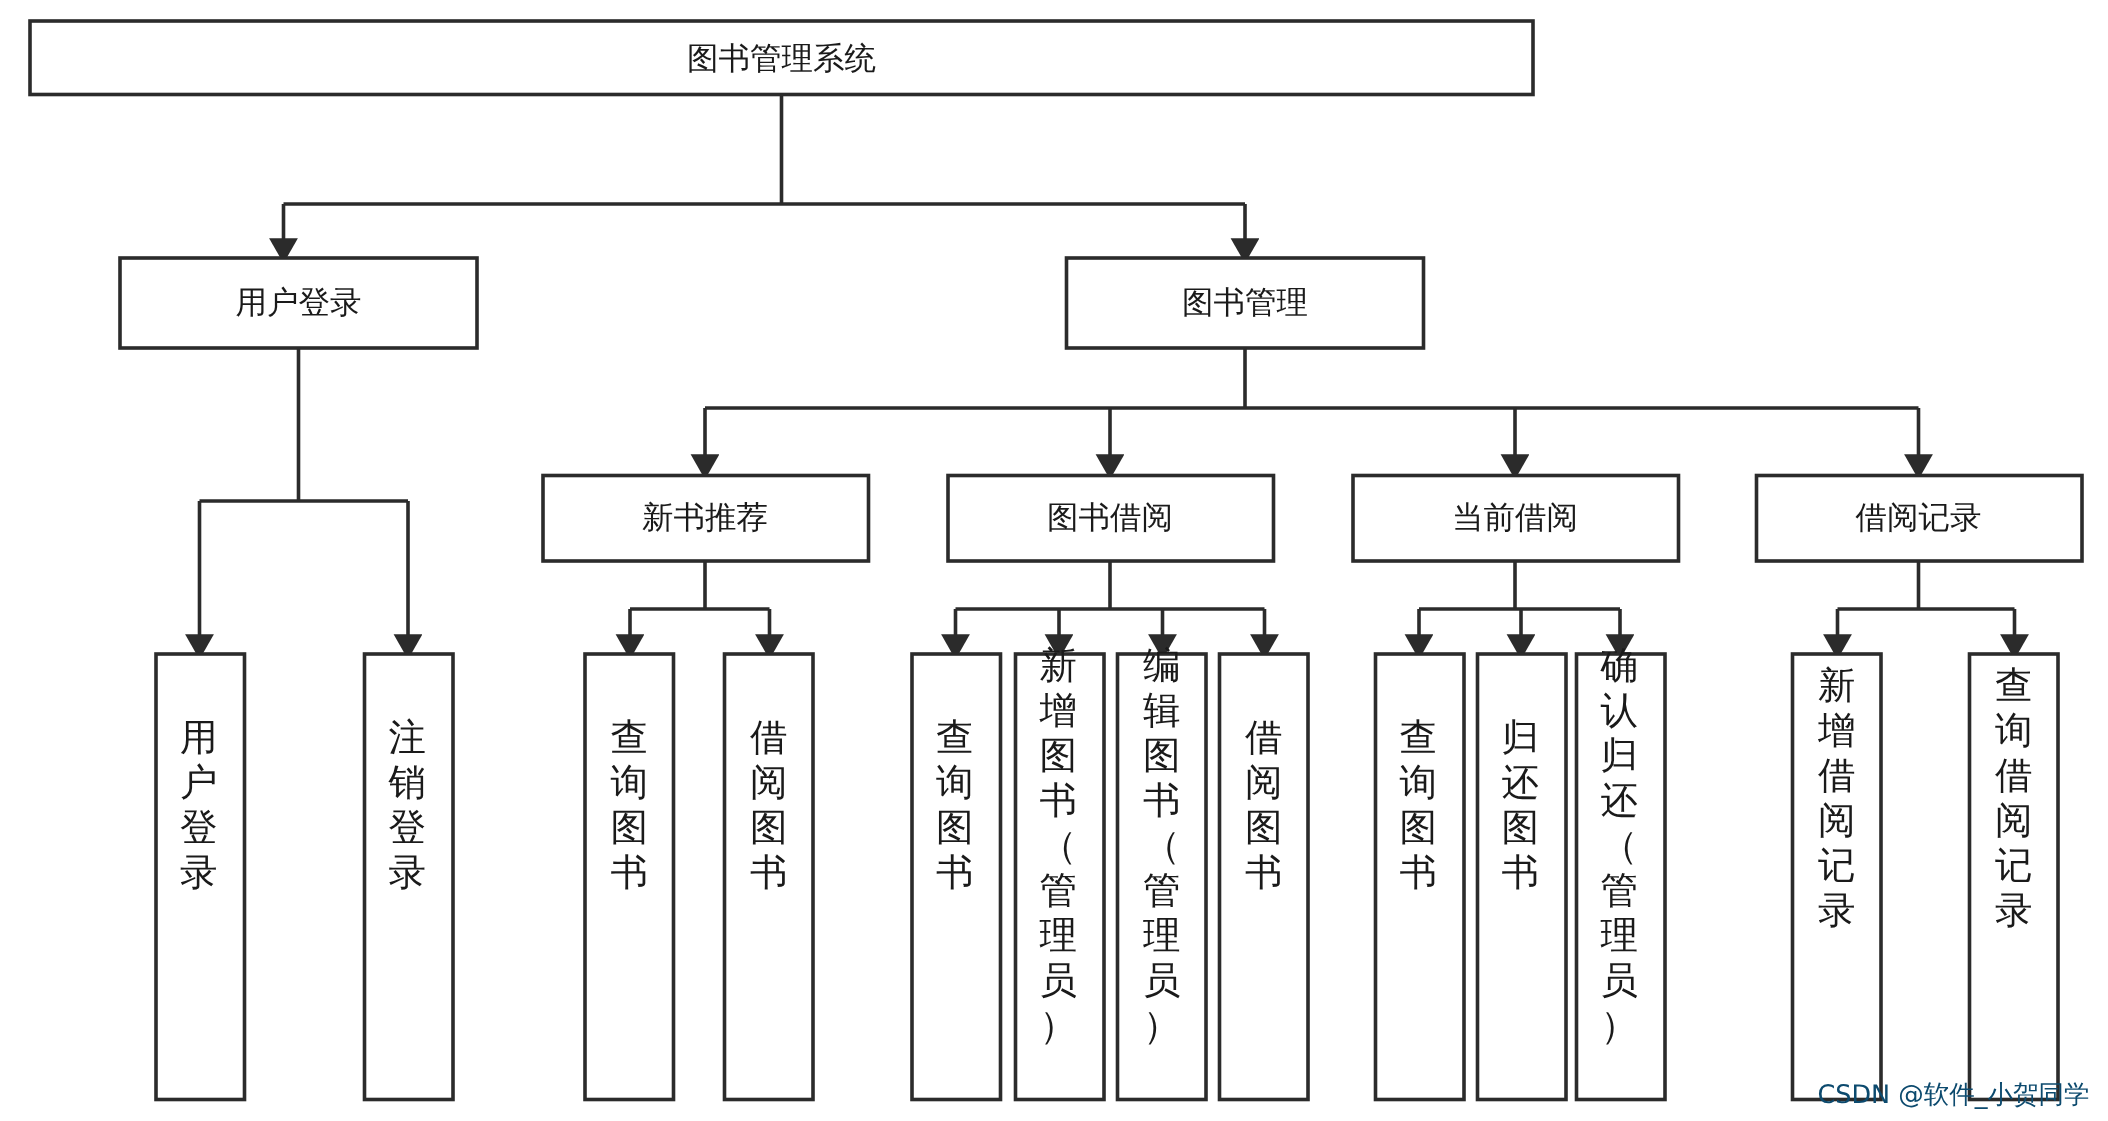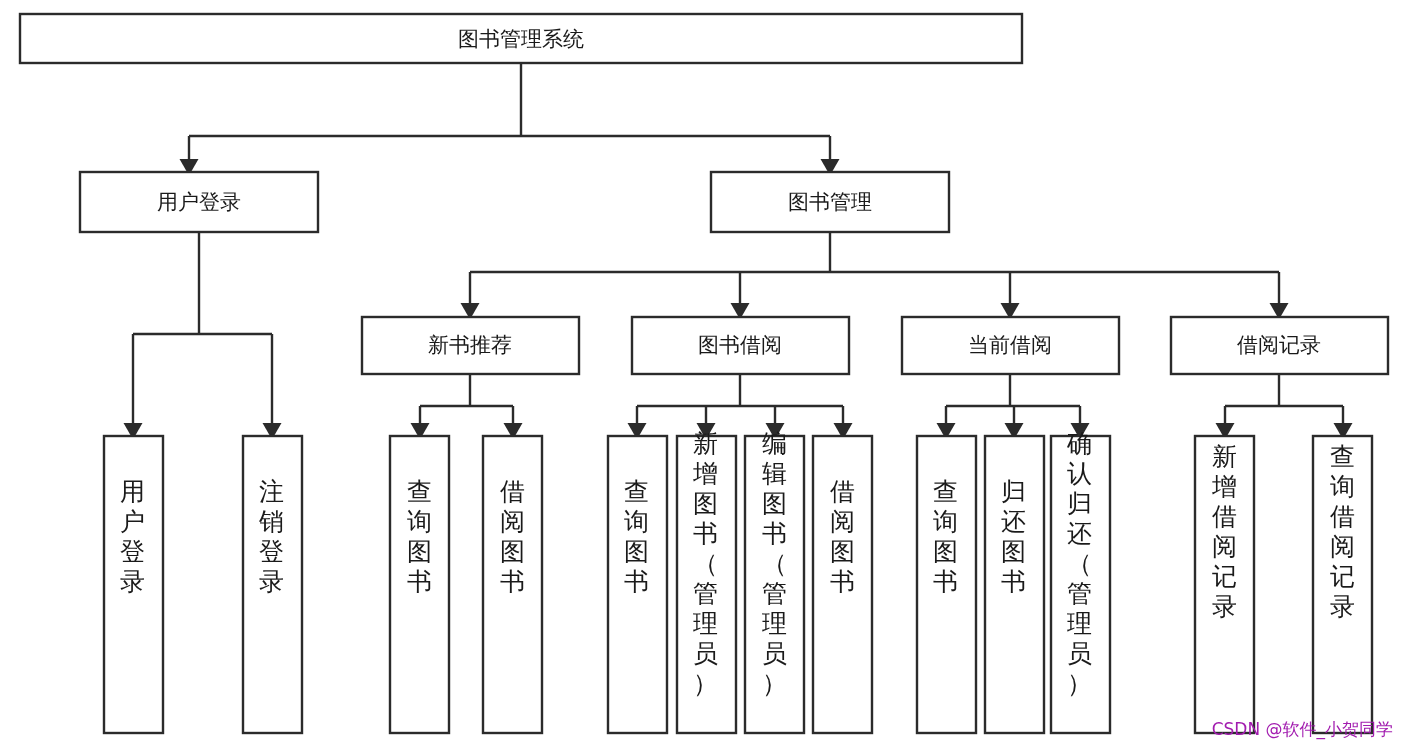--- a/index.html
+++ b/index.html
@@ -54,21 +54,21 @@
     font-size: 25px;
     fill: #1a1a1a;
     letter-spacing: 1px;
   }
   .watermark {
     position: absolute;
     right: 12px;
     bottom: 6px;
     font-family: "DejaVu Sans", "Liberation Sans", sans-serif;
     font-size: 17px;
-    color: #a21caf;
+    color: #0c4a6e;
     white-space: nowrap;
     pointer-events: none;
     user-select: none;
   }
 </style>
 </head>
 <body>
 
 <div id="diagram-root">
 

